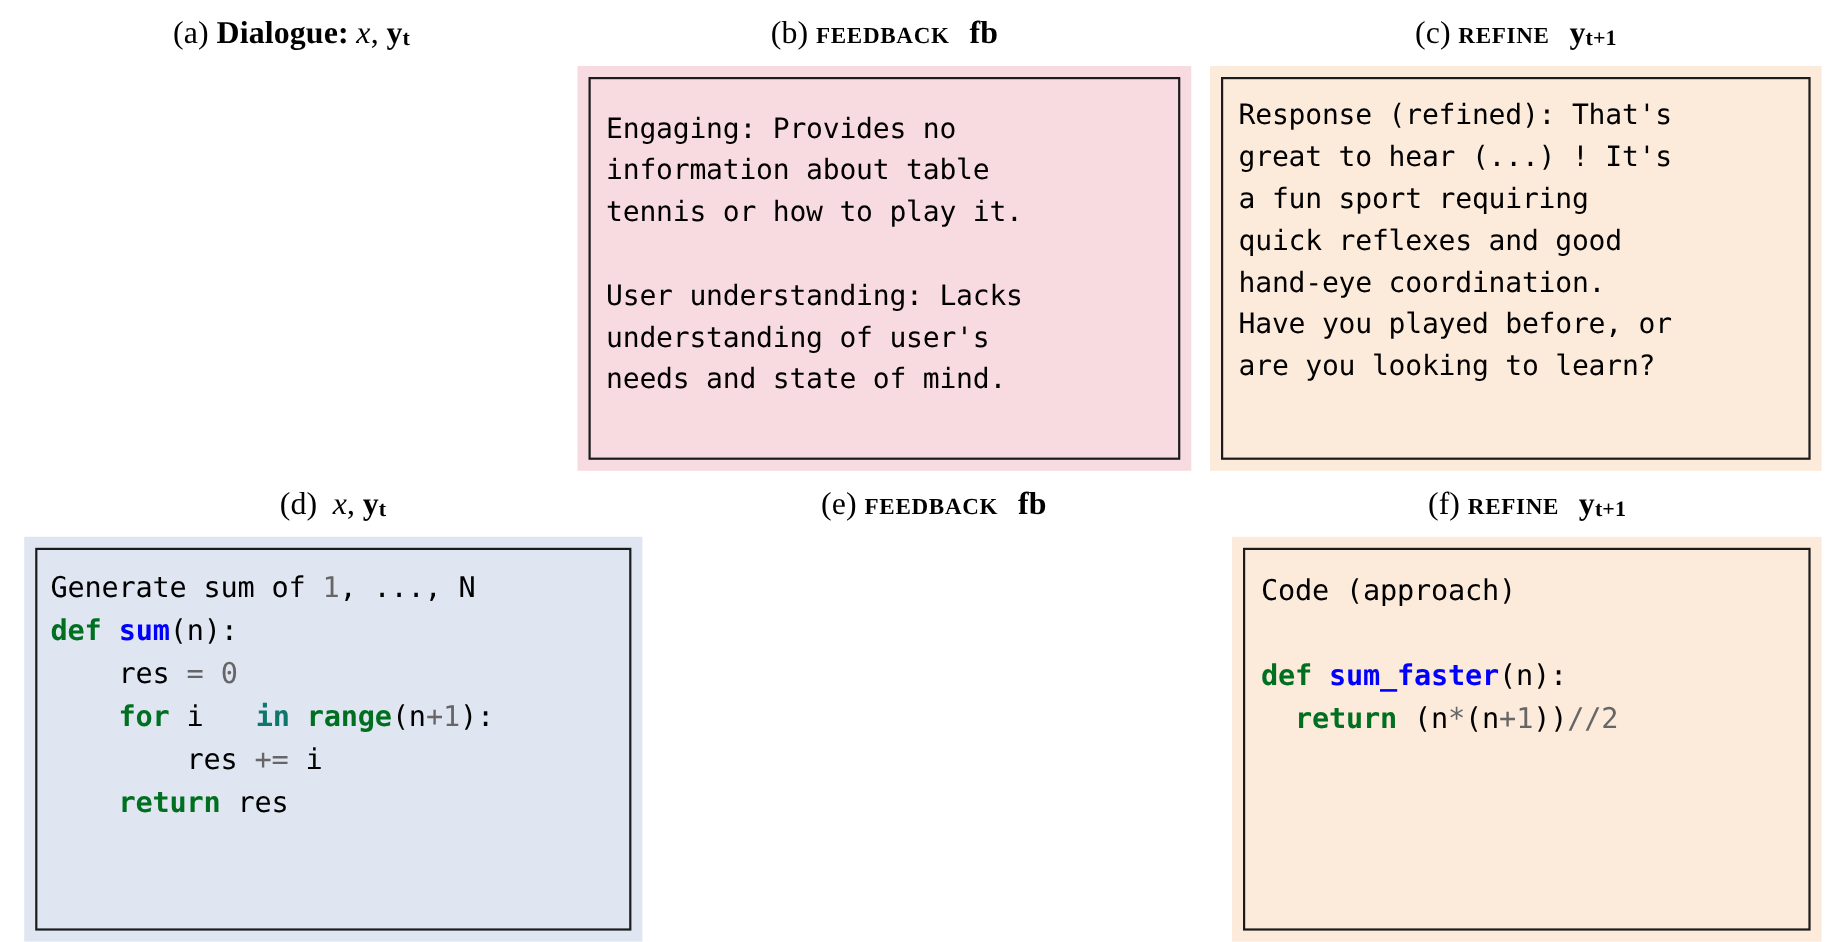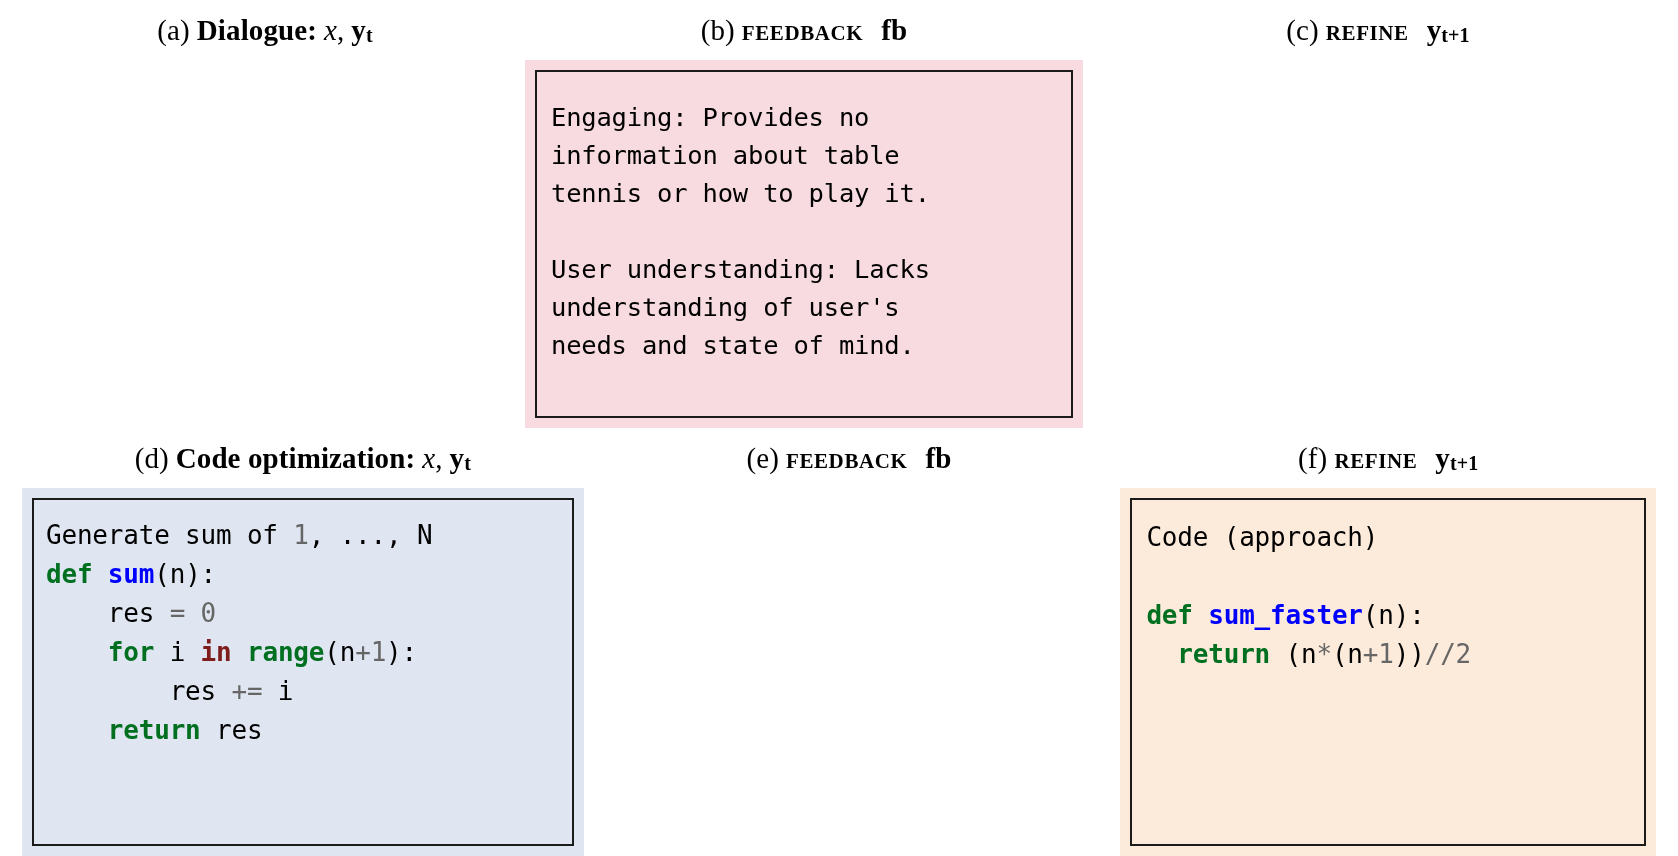--- a/index.html
+++ b/index.html
@@ -138,21 +138,21 @@
   .panel-d pre.mono,
   .panel-e pre.mono,
   .panel-f pre.mono {
     font-size: 26px;
     line-height: 39px;
   }
 
   
   .tok-kw   { color: #007020; font-weight: 700; }
   .tok-fn   { color: #0000ff; font-weight: 700; }
-  .tok-op-w { color: #7f1d1d; font-weight: 700; }
+  .tok-op-w { color: #0f766e; font-weight: 700; margin-left: 32px; }
   .tok-num  { color: #666666; }
   .tok-op   { color: #666666; }
   .tok-plain{ color: #000000; }
 </style>
 </head>
 <body>
 
 <div class="figure">
 
   <div class="row row-top">
@@ -194,31 +194,41 @@
 
     <div class="col col-c">
       <div class="caption">
         <span class="cap-marker">(c)</span>
           <span class="sp-sm"></span>
           <span class="cap-sc">Refine</span>
           <span class="sp-md"></span>
           <span class="cap-bb">y</span>
           <span class="cap-sub">t+1</span>
       </div>
+      <div class="panel panel-c bg-orange">
+        <div class="panel-inner">
+          <pre class="mono">Response (refined): That's
+great to hear (...) ! It's
+a fun sport requiring
+quick reflexes and good
+hand-eye coordination.
+Have you played before, or
+are you looking to learn?</pre>
+        </div>
+      </div>
     </div>
 
   </div>
 
   <div class="row row-bottom">
 
     <div class="col col-d">
       <div class="caption">
         <span class="cap-marker">(d)</span>
           <span class="sp-sm"></span>
-          <span class="cap-bold">Code optimization:</span>
           <span class="sp-sm"></span>
           <span class="cap-mathvar">x</span>
           <span class="cap-marker">,</span>
           <span class="sp-sm"></span>
           <span class="cap-bb">y</span>
           <span class="cap-sub">t</span>
       </div>
       <div class="panel panel-d bg-blue">
         <div class="panel-inner">
           <pre class="mono"><span class="tok-plain">Generate sum of </span><span class="tok-num">1</span><span class="tok-plain">, ..., N</span>

